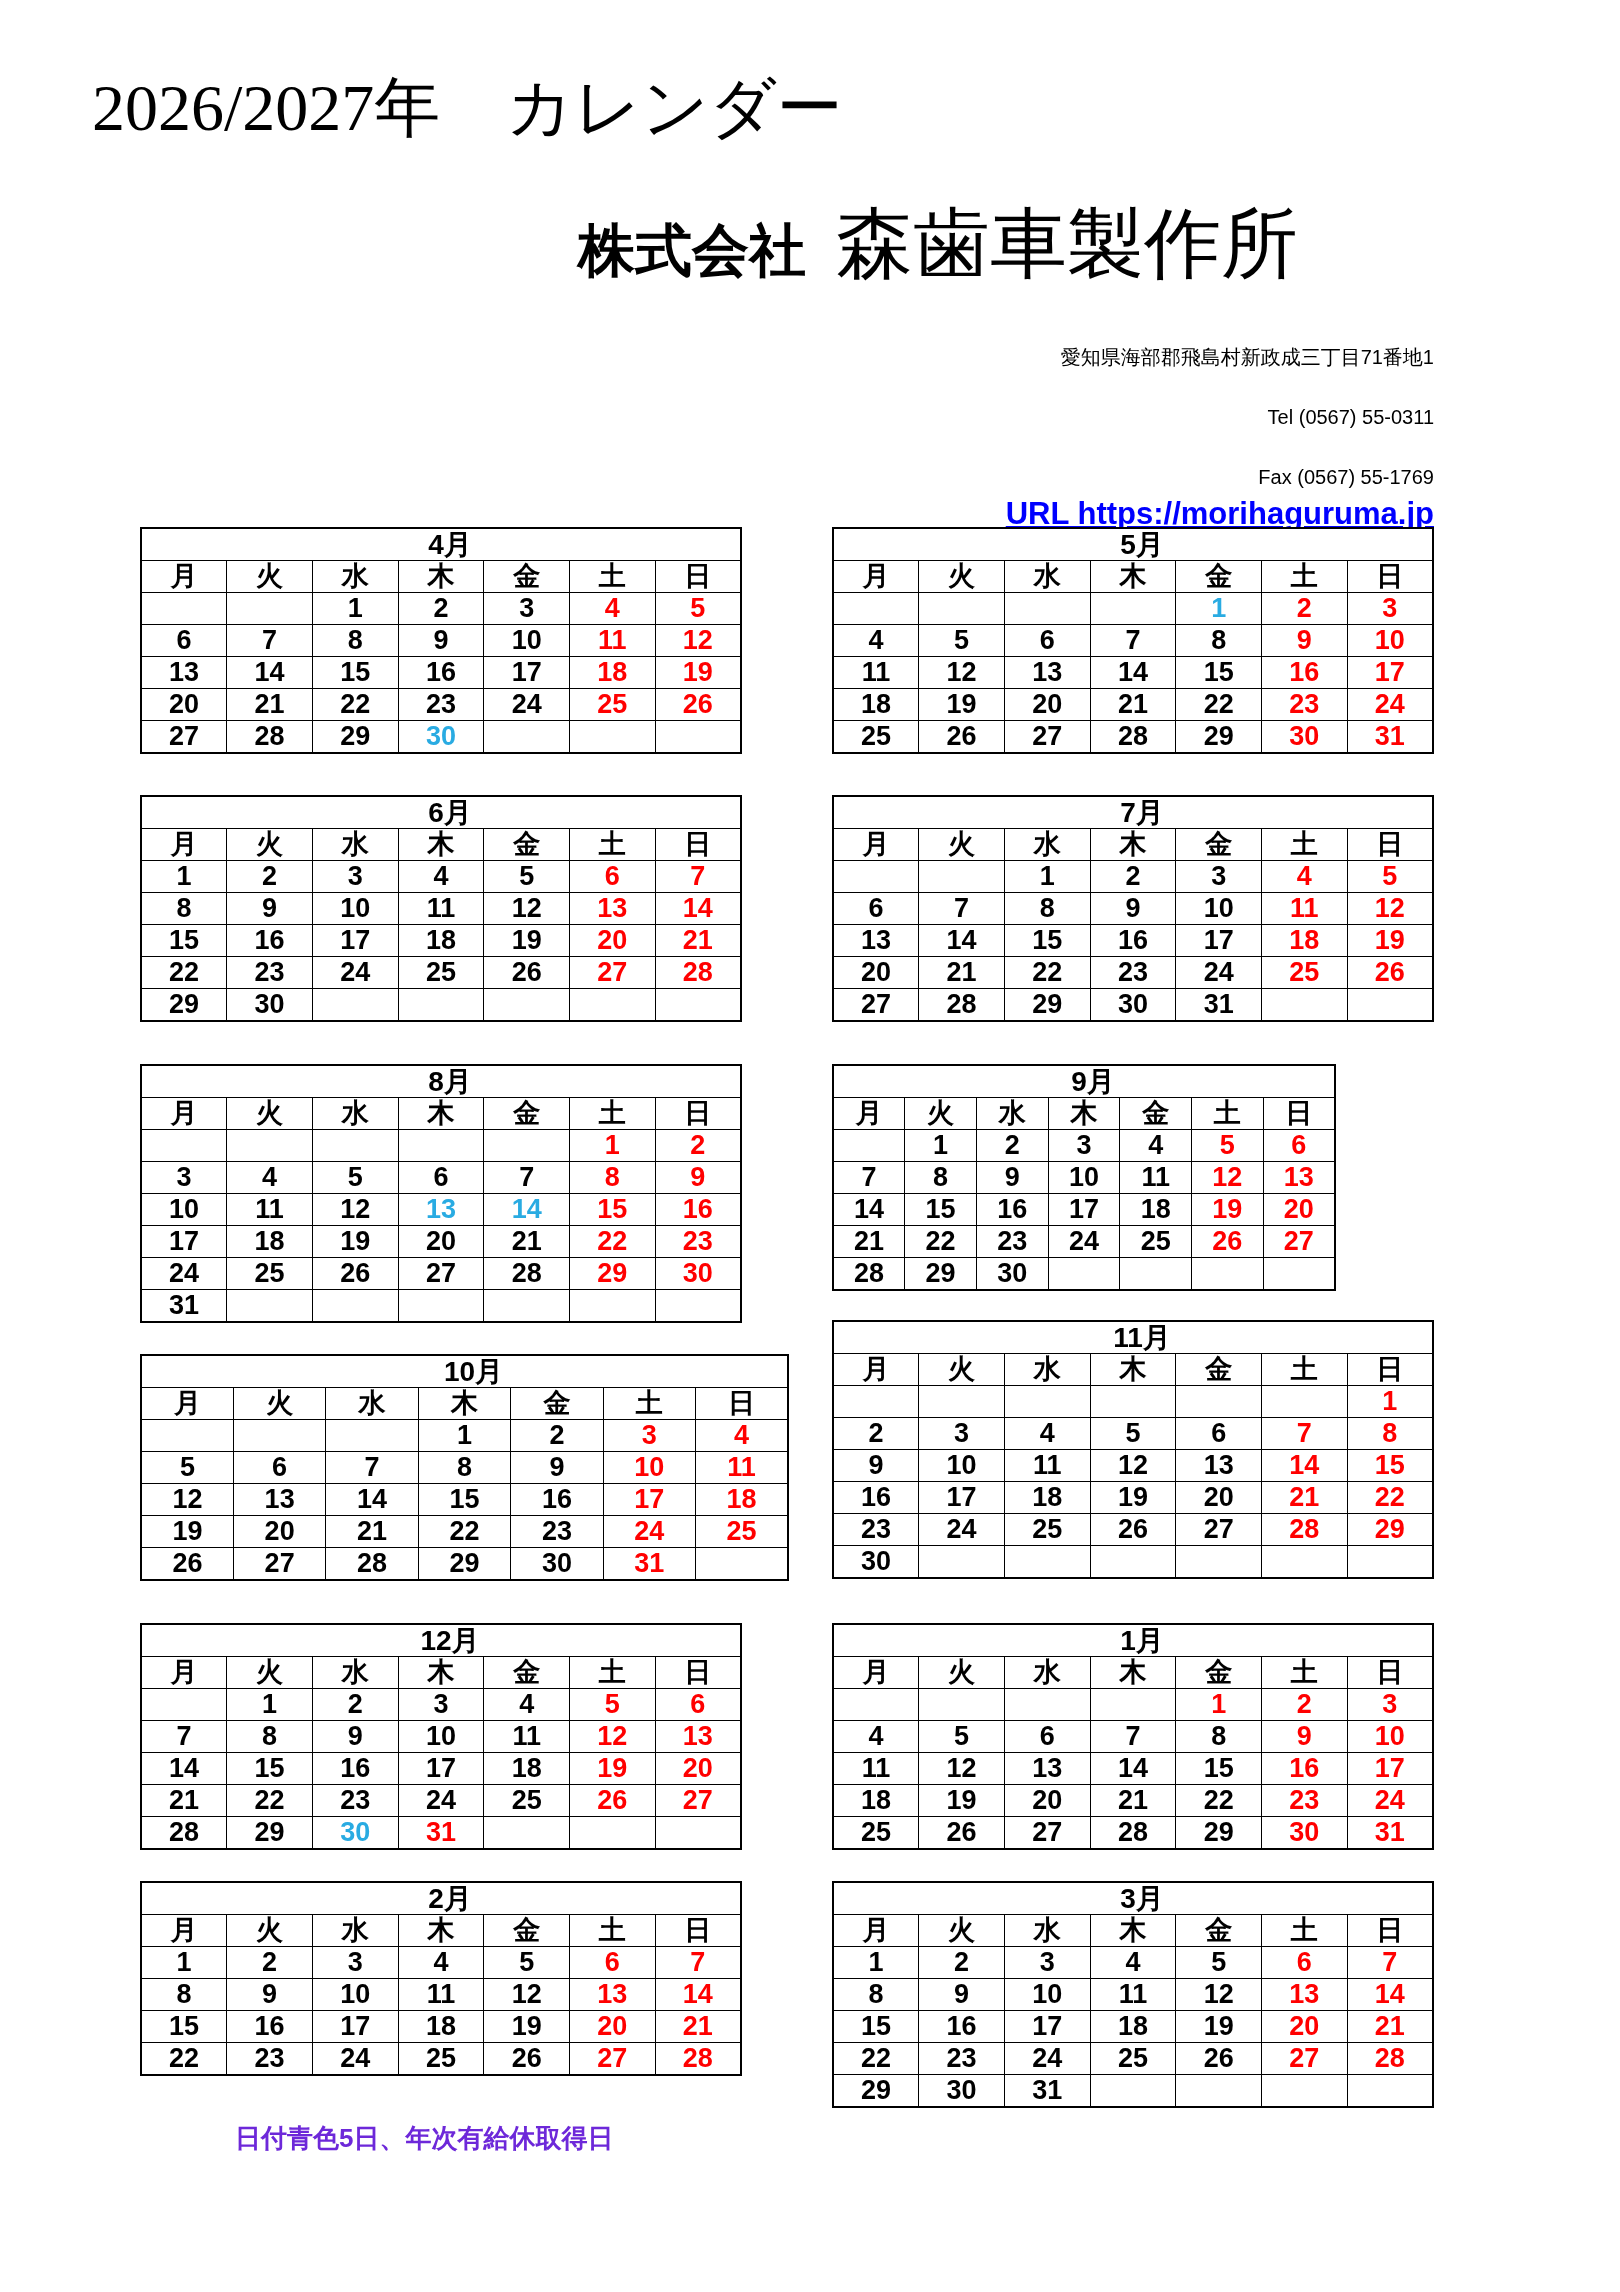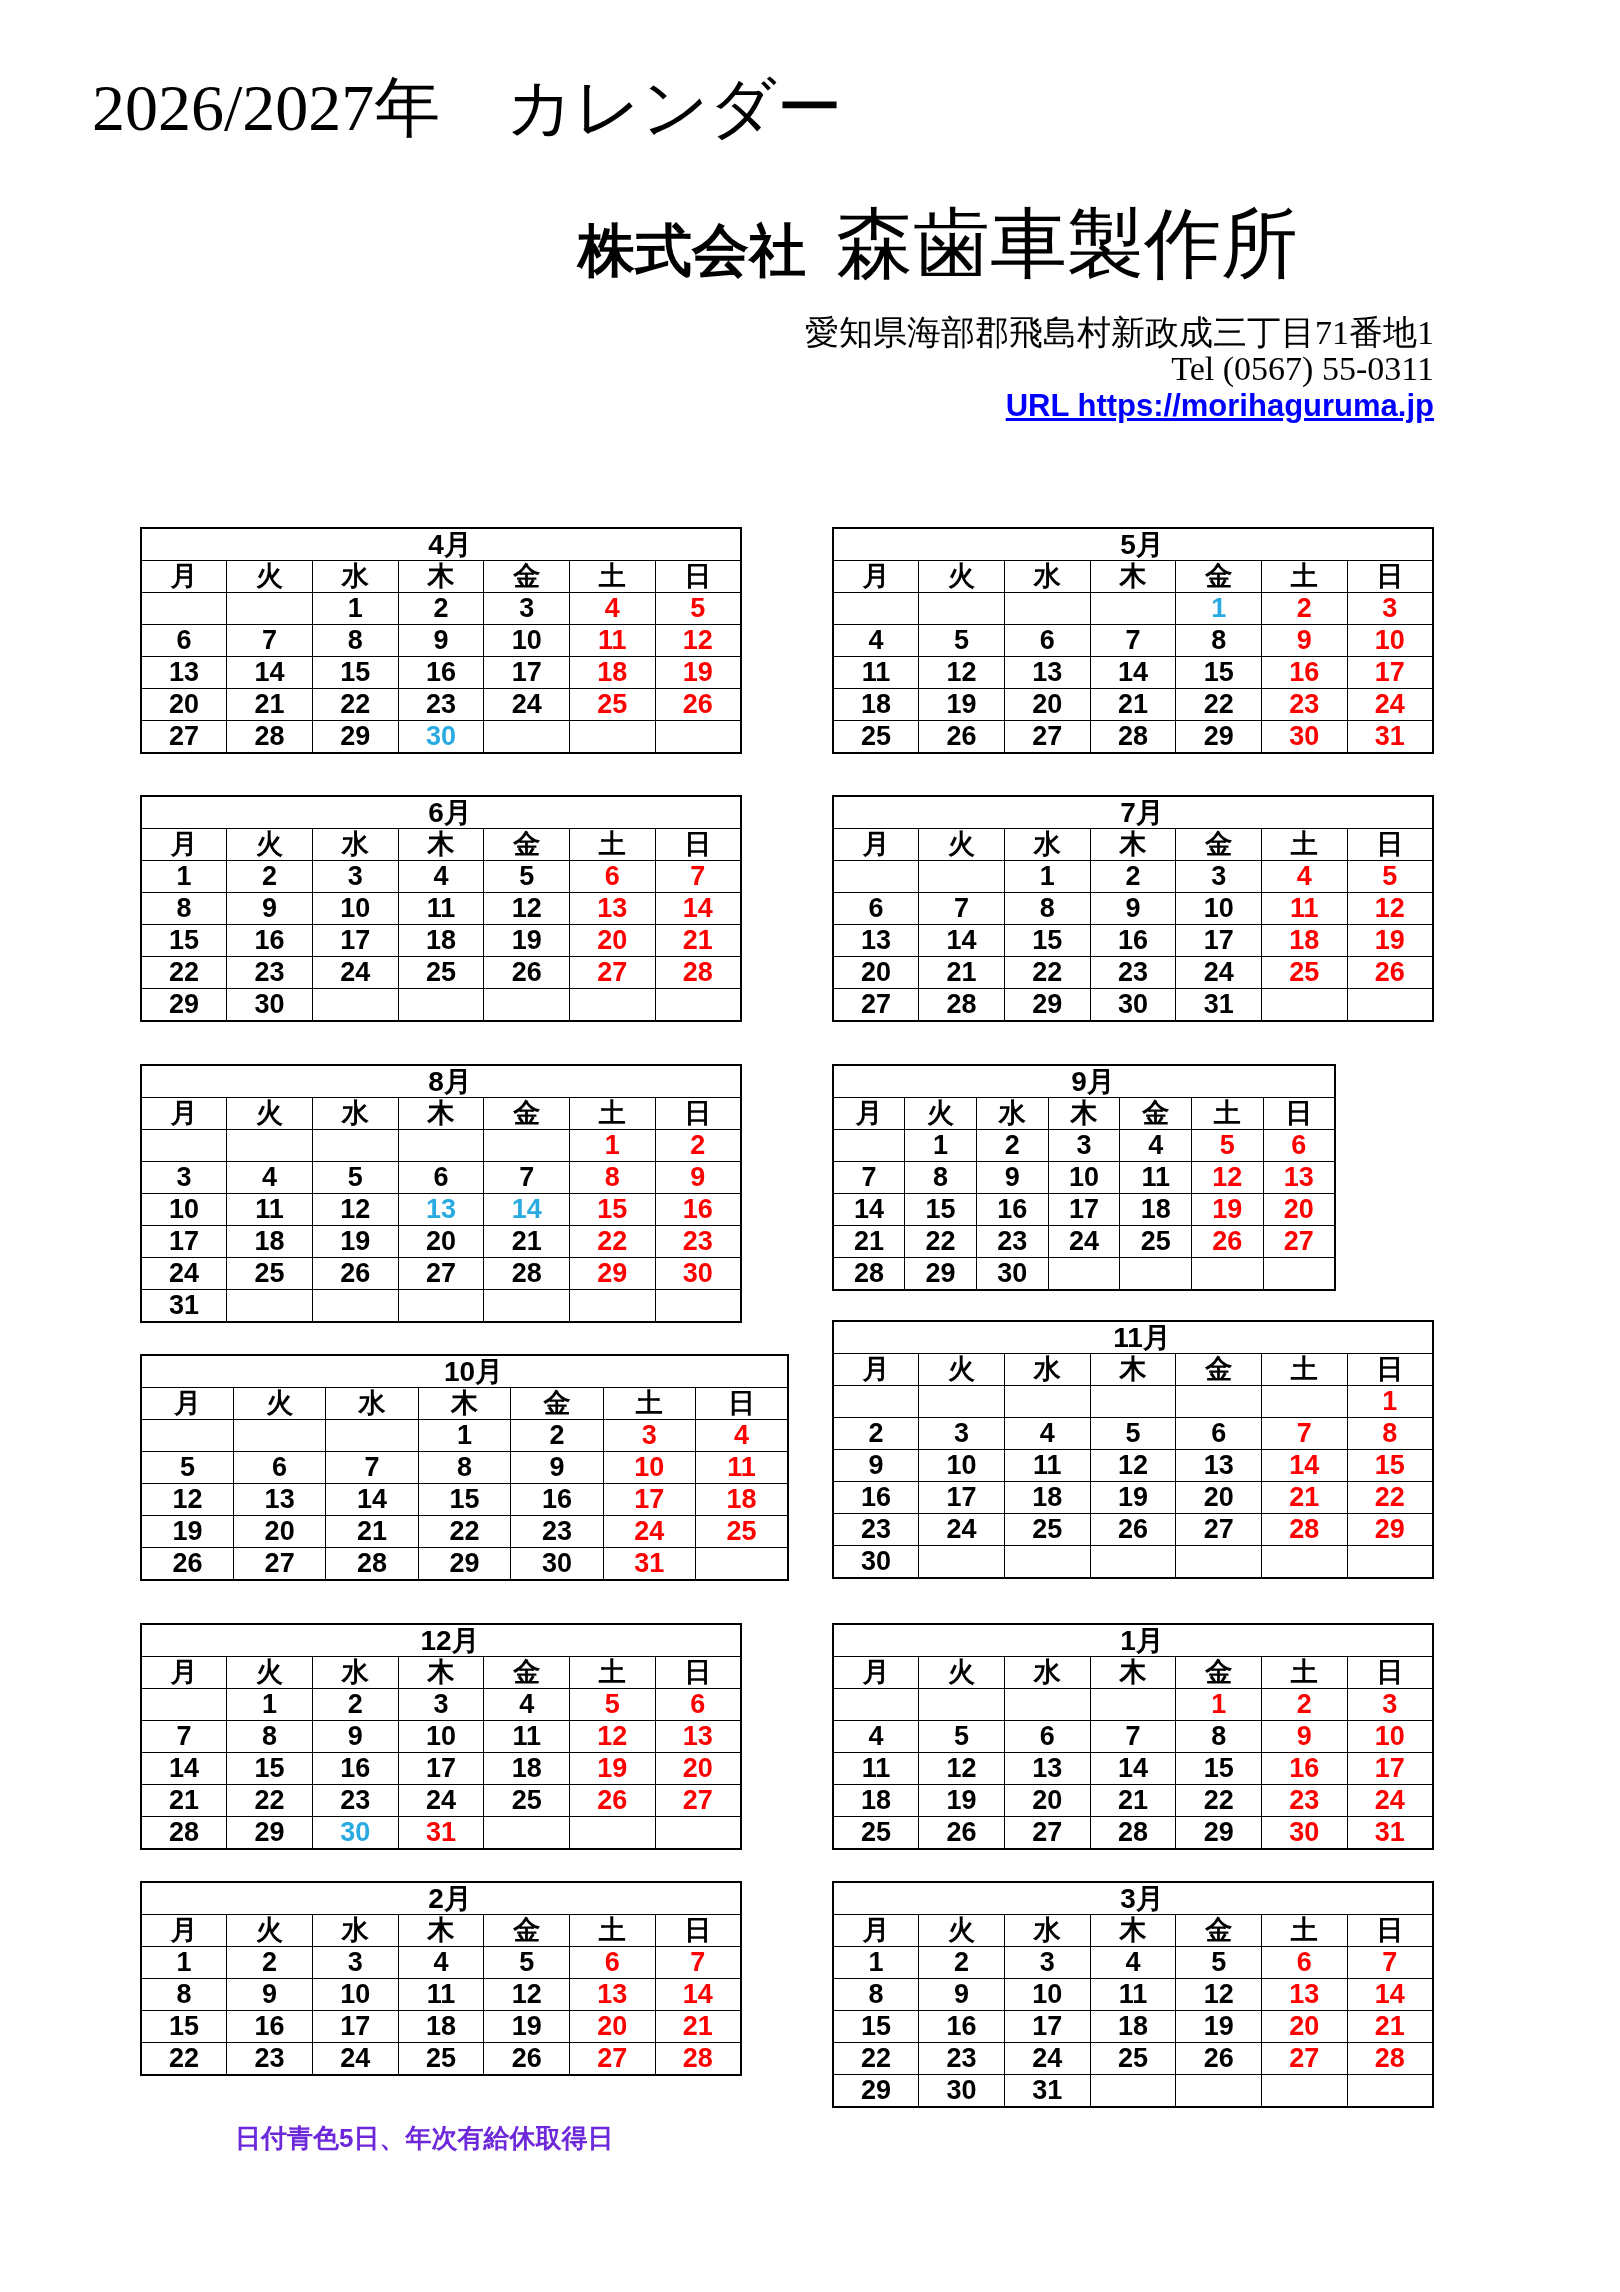--- a/index.html
+++ b/index.html
@@ -14,22 +14,22 @@
   }
   #company-line{
     position:absolute;left:578px;top:193px;white-space:nowrap;
     font-family:"Liberation Serif","DejaVu Serif",serif;
   }
   #company-line .prefix{font-size:57px;font-weight:bold;}
   #company-line .cname{font-size:77px;margin-left:30px;}
 
   #contact-block{position:absolute;top:315px;right:186px;text-align:right;}
   #contact-block .cline{
-    font-family:Liberation Serif, serif;
-    font-size:34px;line-height:36px;white-space:nowrap;
+    font-family:Liberation Sans, sans-serif;
+    font-size:20px;line-height:36px;white-space:nowrap;margin-top:24px;
   }
   #contact-block a{
     display:block;font-family:"Liberation Sans",sans-serif;
     font-size:31px;line-height:38px;color:#0000ff;
     text-decoration:underline;white-space:nowrap;font-weight:bold;
   }
 
   table.cal{
     position:absolute;border-collapse:collapse;table-layout:fixed;
     background:#fff;border:2.7px solid #000;
@@ -55,20 +55,21 @@
 
 <div id="page-title">2026/2027年　カレンダー</div>
 
 <div id="company-line">
   <span class="prefix">株式会社</span><span class="cname">森歯車製作所</span>
 </div>
 
 <div id="contact-block">
   <div class="cline">愛知県海部郡飛島村新政成三丁目71番地1</div>
   <div class="cline">Tel (0567) 55-0311</div>
+  <div class="cline">Fax (0567) 55-1769</div>
   <a href="#">URL https://morihaguruma.jp</a>
 </div>
 
 <div id="calendars">
     <table class="cal" style="left: 140px; top: 527px; width: 602px;">
       <tbody>
         <tr>
           <td colspan="7" class="t">4月</td>
         </tr>
         <tr>

